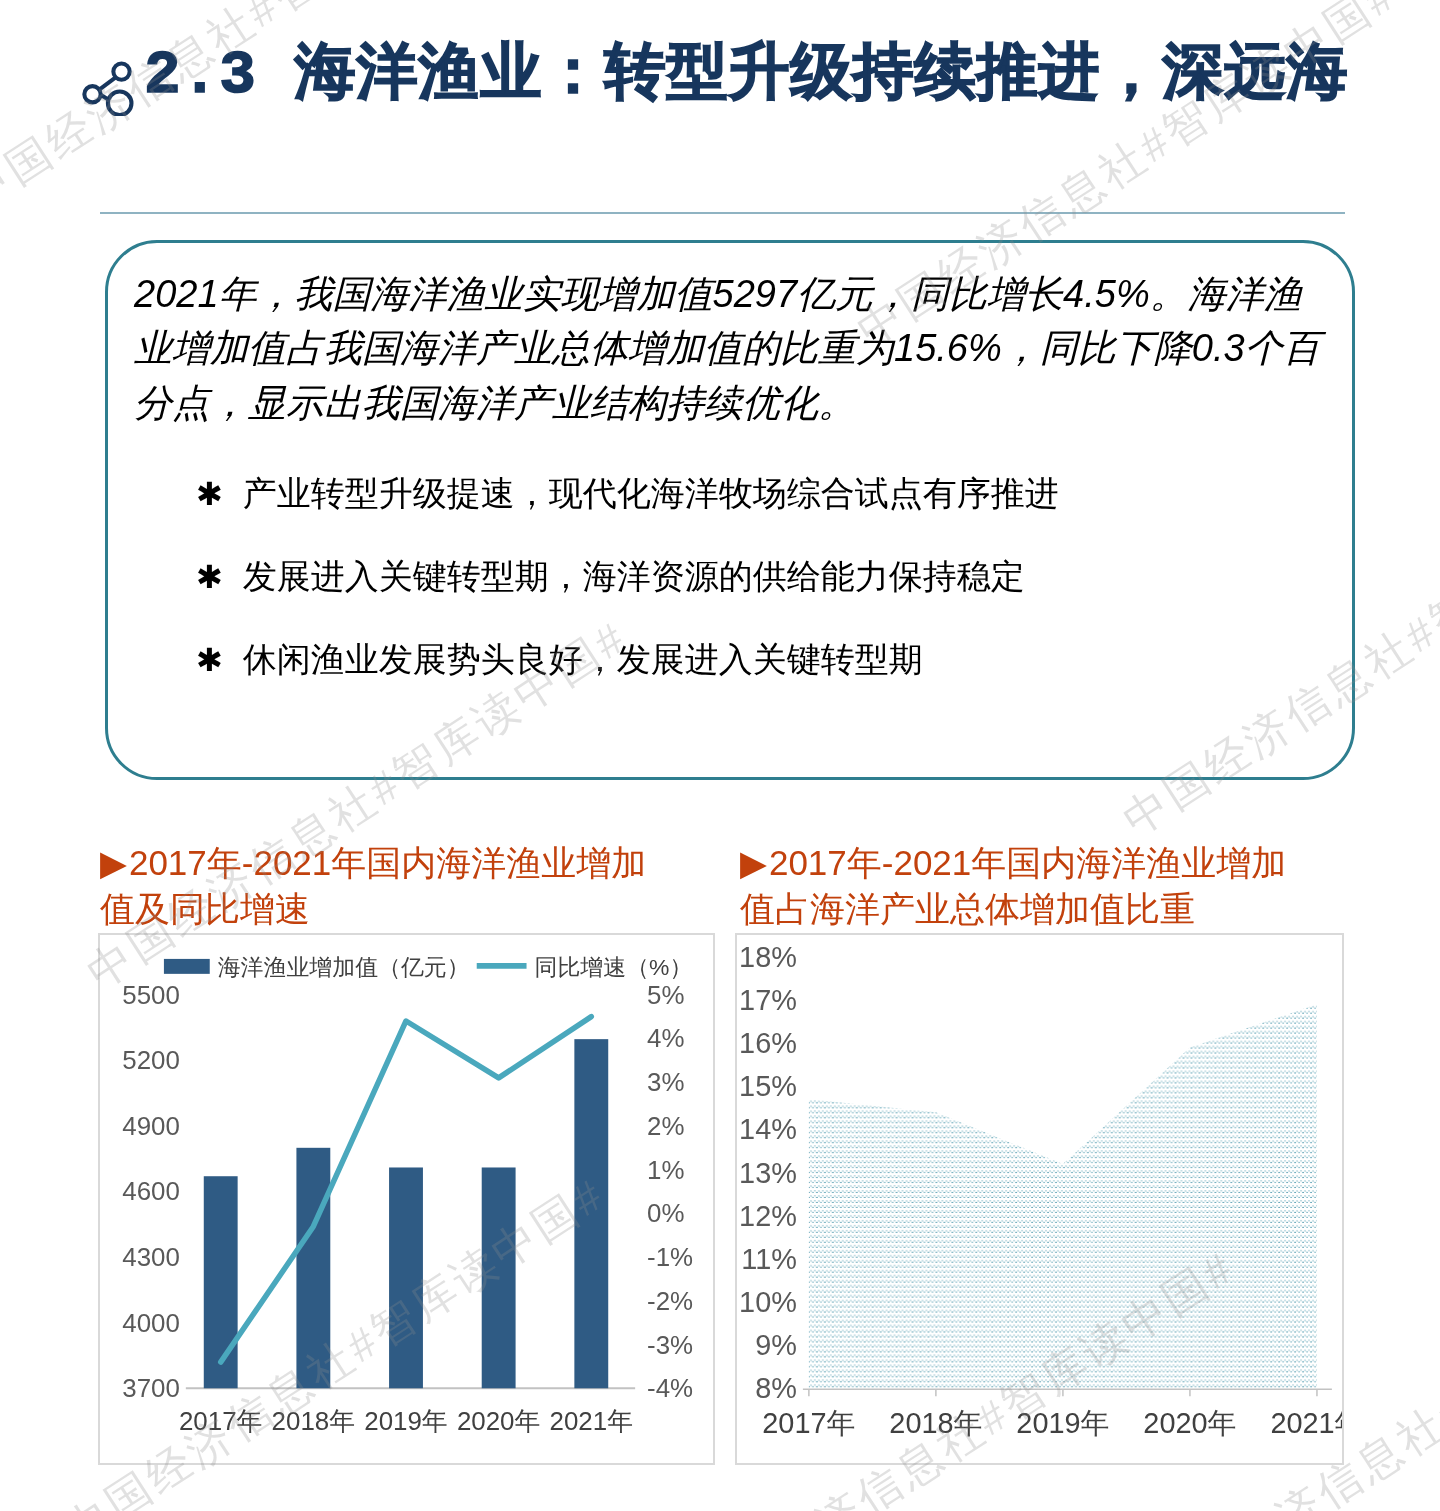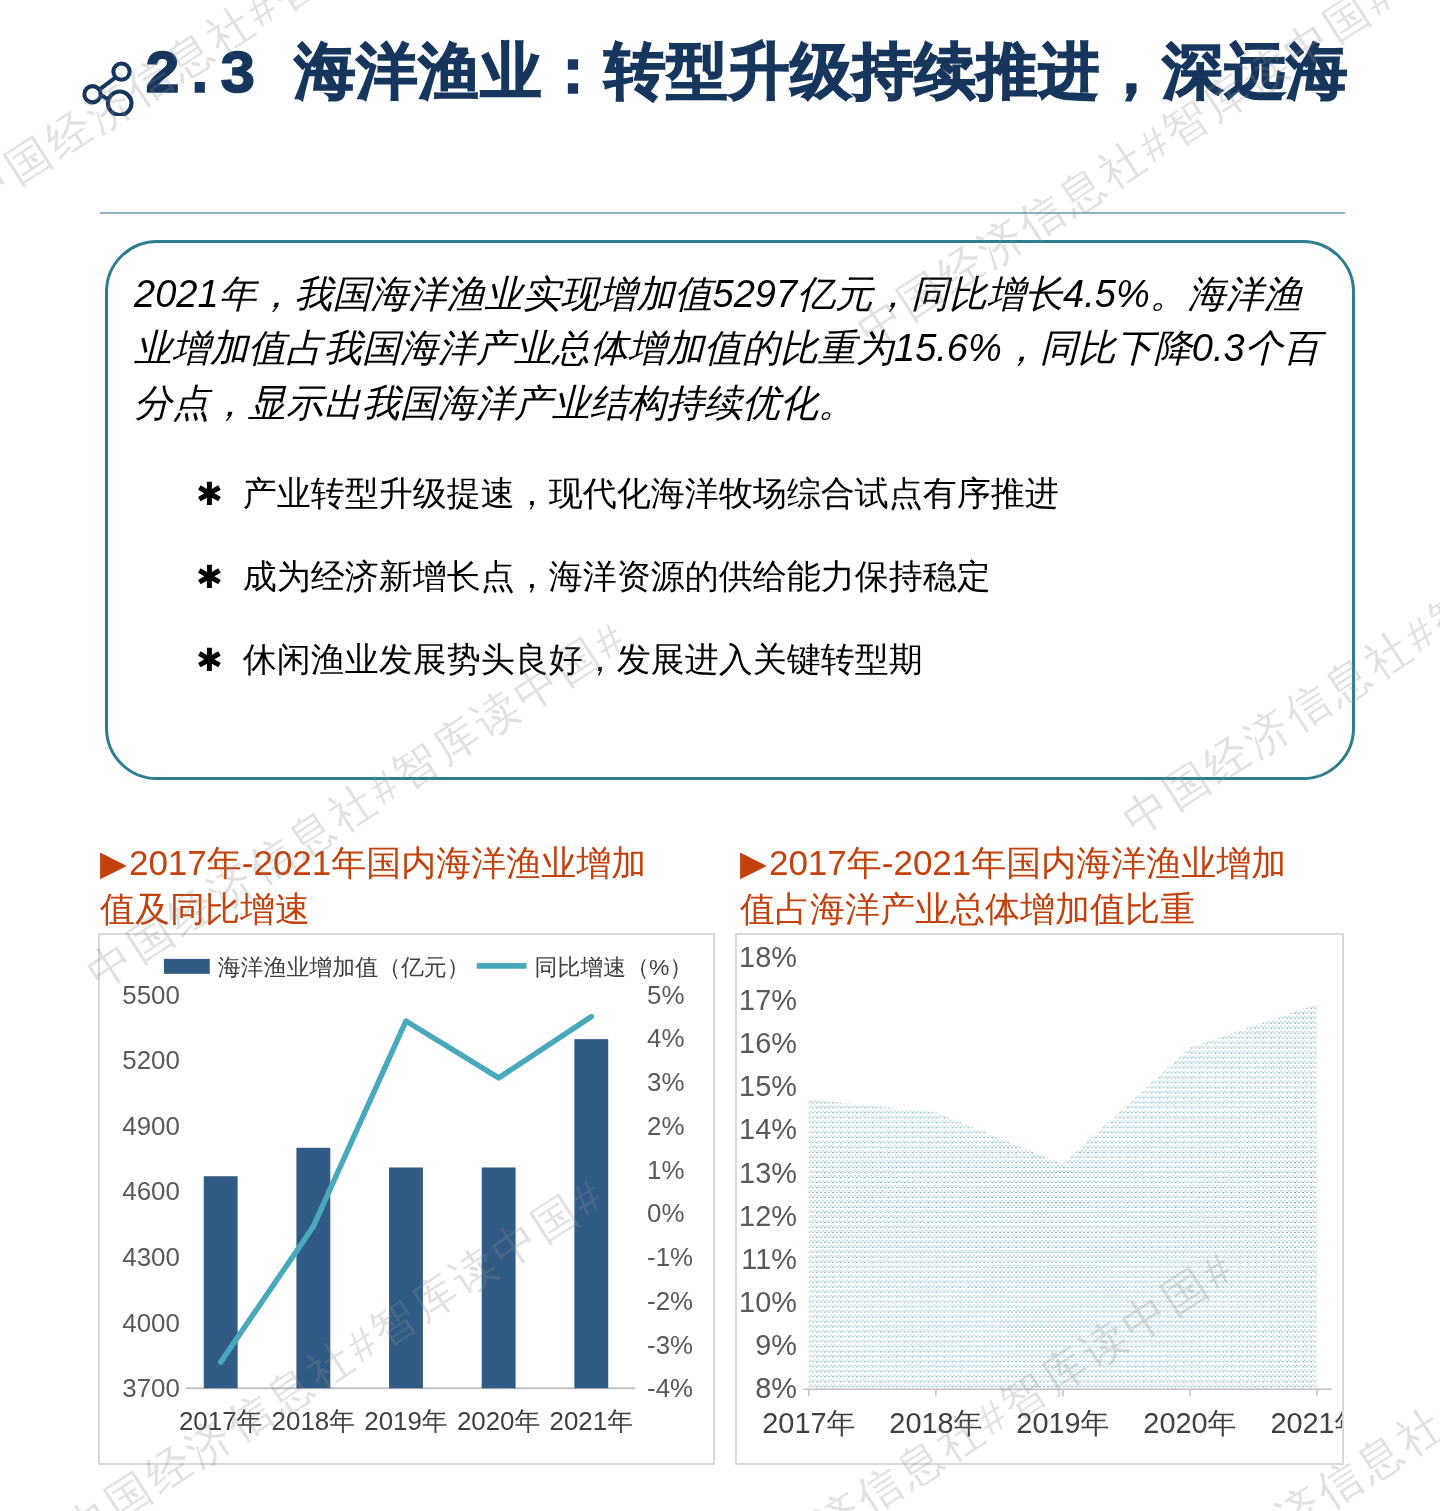--- a/index.html
+++ b/index.html
@@ -81,21 +81,21 @@
   </div>
   <div class="title-rule"></div>
 
   <div class="summary-box">
     <div class="summary-par">2021年，我国海洋渔业实现增加值5297亿元，同比增长4.5%。海洋渔业增加值占我国海洋产业总体增加值的比重为15.6%，同比下降0.3个百分点，显示出我国海洋产业结构持续优化。</div>
     <ul class="bullet-list">
       <li class="bullet-item">
         <span class="bullet-mark">✱</span><span>产业转型升级提速，现代化海洋牧场综合试点有序推进</span>
       </li>
       <li class="bullet-item">
-        <span class="bullet-mark">✱</span><span>成为经济新增长点，海洋资源的供给能力保持稳定</span>
+        <span class="bullet-mark">✱</span><span>发展进入关键转型期，海洋资源的供给能力保持稳定</span>
       </li>
       <li class="bullet-item">
         <span class="bullet-mark">✱</span><span>休闲渔业发展势头良好，发展进入关键转型期</span>
       </li>
     </ul>
   </div>
 
   <div class="chart-title ct-left">
     <span class="tri">▶</span><span>2017年-2021年国内海洋渔业增加值及同比增速</span>
   </div>

